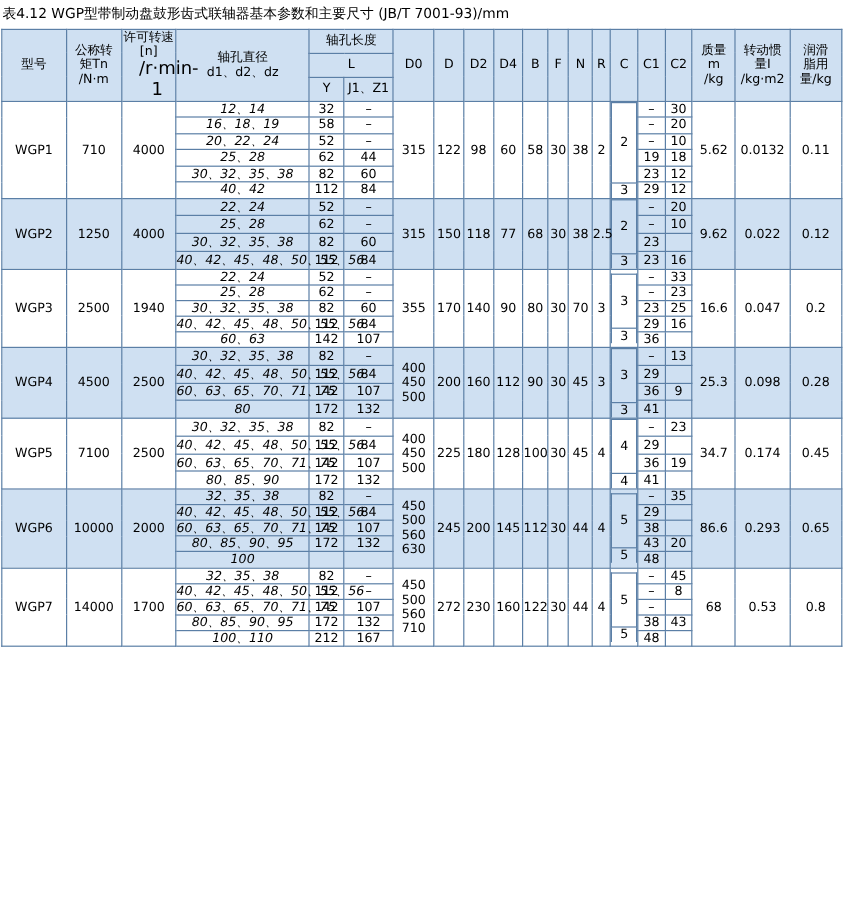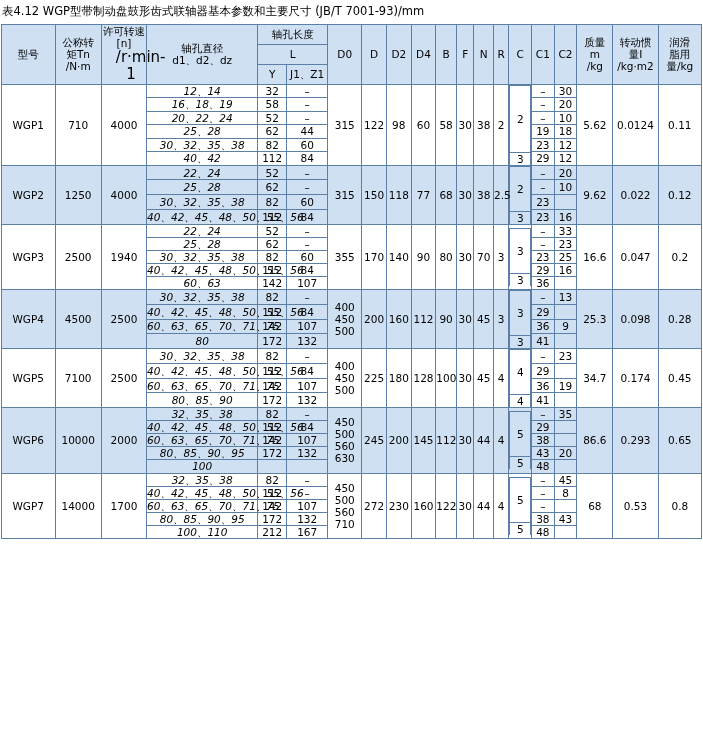--- a/index.html
+++ b/index.html
@@ -126,21 +126,21 @@
                 </tr>
                 <tr>
                   <td>3</td>
                 </tr>
               </tbody>
             </table>
           </td>
           <td>–</td>
           <td>30</td>
           <td rowspan="6">5.62</td>
-          <td rowspan="6">0.0124</td>
+          <td rowspan="6">0.0132</td>
           <td rowspan="6">0.11</td>
         </tr>
         <tr class="rowA">
           <td class="bore">16、18、19</td>
           <td>58</td>
           <td>–</td>
           <td>–</td>
           <td>20</td>
         </tr>
         <tr class="rowA">

